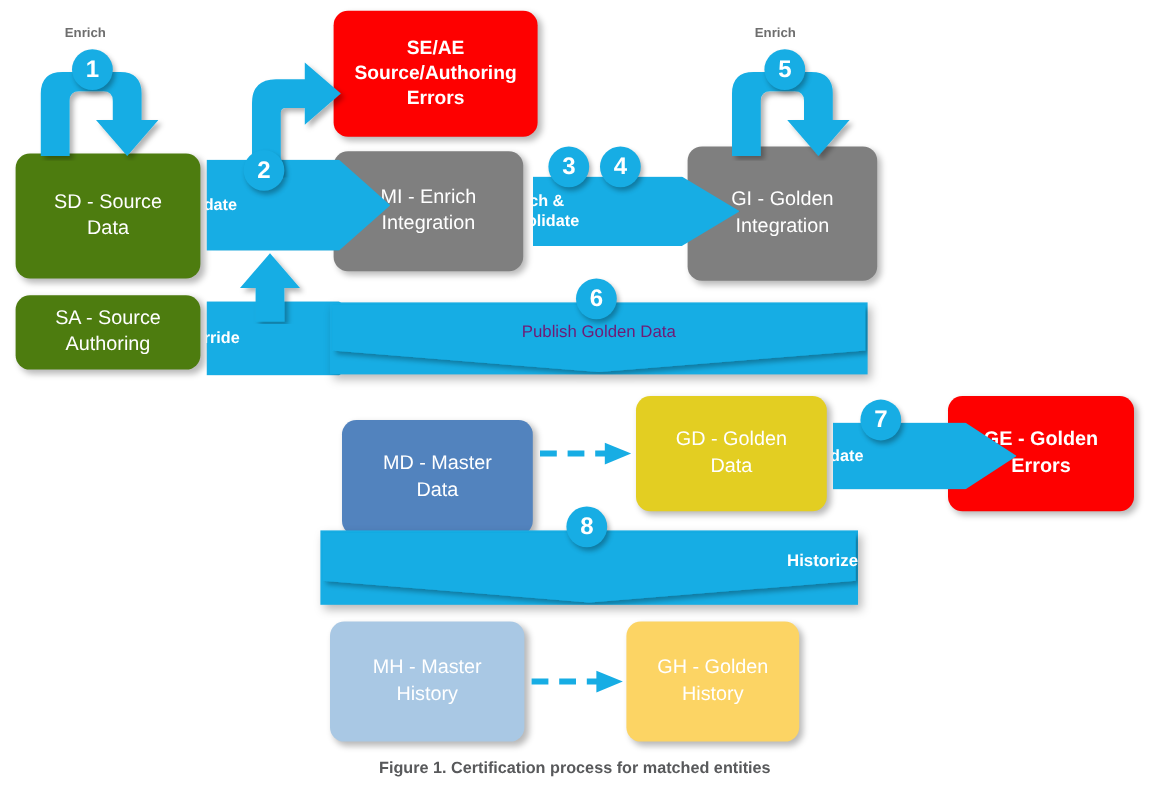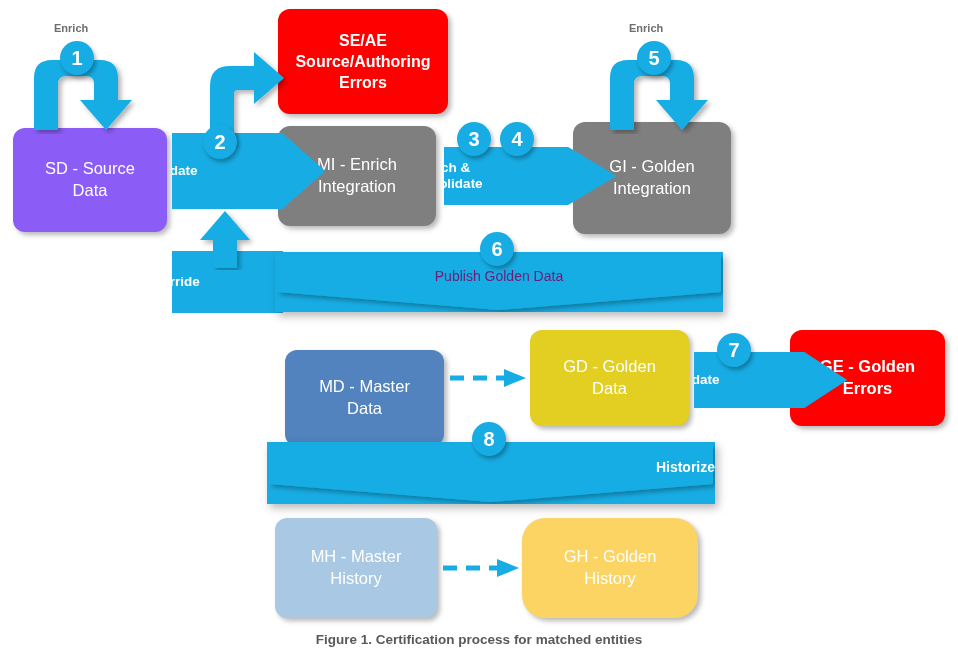--- a/index.html
+++ b/index.html
@@ -19,21 +19,21 @@
     text-align:center;
     color:#ffffff;
     font-size:16.5px;
     line-height:1.32;
     box-shadow:3px 3px 5px rgba(0,0,0,.28);
     box-sizing:border-box;
     padding:4px 8px;
   }
   .node span{display:block;}
 
-  .n-green{background:#8b5cf6;}
+  .n-green{background:#4d7c0f;}
   .n-red{background:#FE0000;font-weight:600;}
   .n-grey{background:#7F7F7F;}
   .n-mdblue{background:#5283BE;}
   .n-gold{background:#E3CE22;}
   .n-lblue{background:#A9C8E4;}
   .n-lgold{background:#FCD464;}
 
   
   .chev{
     position:absolute;
@@ -115,20 +115,26 @@
   </svg>
   <div class="badge" style="left:637px;top:41px;">5</div>
 
   <div class="node n-green" style="left:13px;top:128px;width:154px;height:104px;">
     <div>
       <span>SD - Source</span>
       <span>Data</span>
     </div>
   </div>
 
+  <div class="node n-green" style="left:13px;top:246px;width:154px;height:62px;">
+    <div>
+      <span>SA - Source</span>
+      <span>Authoring</span>
+    </div>
+  </div>
 
   <div class="node n-red" style="left:278px;top:9px;width:170px;height:105px;font-size:16px;">
     <div>
       <span>SE/AE</span>
       <span>Source/Authoring</span>
       <span>Errors</span>
     </div>
   </div>
 
   <div class="node n-grey" style="left:278px;top:126px;width:158px;height:100px;">
@@ -222,21 +228,21 @@
   <div style="position:absolute;left:267px;top:459px;width:448px;text-align:right;color:#fff;font-weight:bold;font-size:14px;z-index:20;">Historize</div>
   <div class="badge" style="left:472px;top:422px;">8</div>
 
   <div class="node n-lblue" style="left:275px;top:518px;width:162px;height:100px;">
     <div>
       <span>MH - Master</span>
       <span>History</span>
     </div>
   </div>
 
-  <div class="node n-lgold" style="left:522px;top:518px;width:176px;height:100px;border-radius:23px;">
+  <div class="node n-lgold" style="left:522px;top:518px;width:144px;height:100px;">
     <div>
       <span>GH - Golden</span>
       <span>History</span>
     </div>
   </div>
 
   <svg class="dashed" style="left:441px;top:550px;" width="84" height="36">
     <line x1="2" y1="18" x2="58" y2="18" stroke="#17ADE4" stroke-width="5" stroke-dasharray="14,9"></line>
     <path d="M56,9 L78,18 L56,27 Z" fill="#17ADE4"></path>
   </svg>

